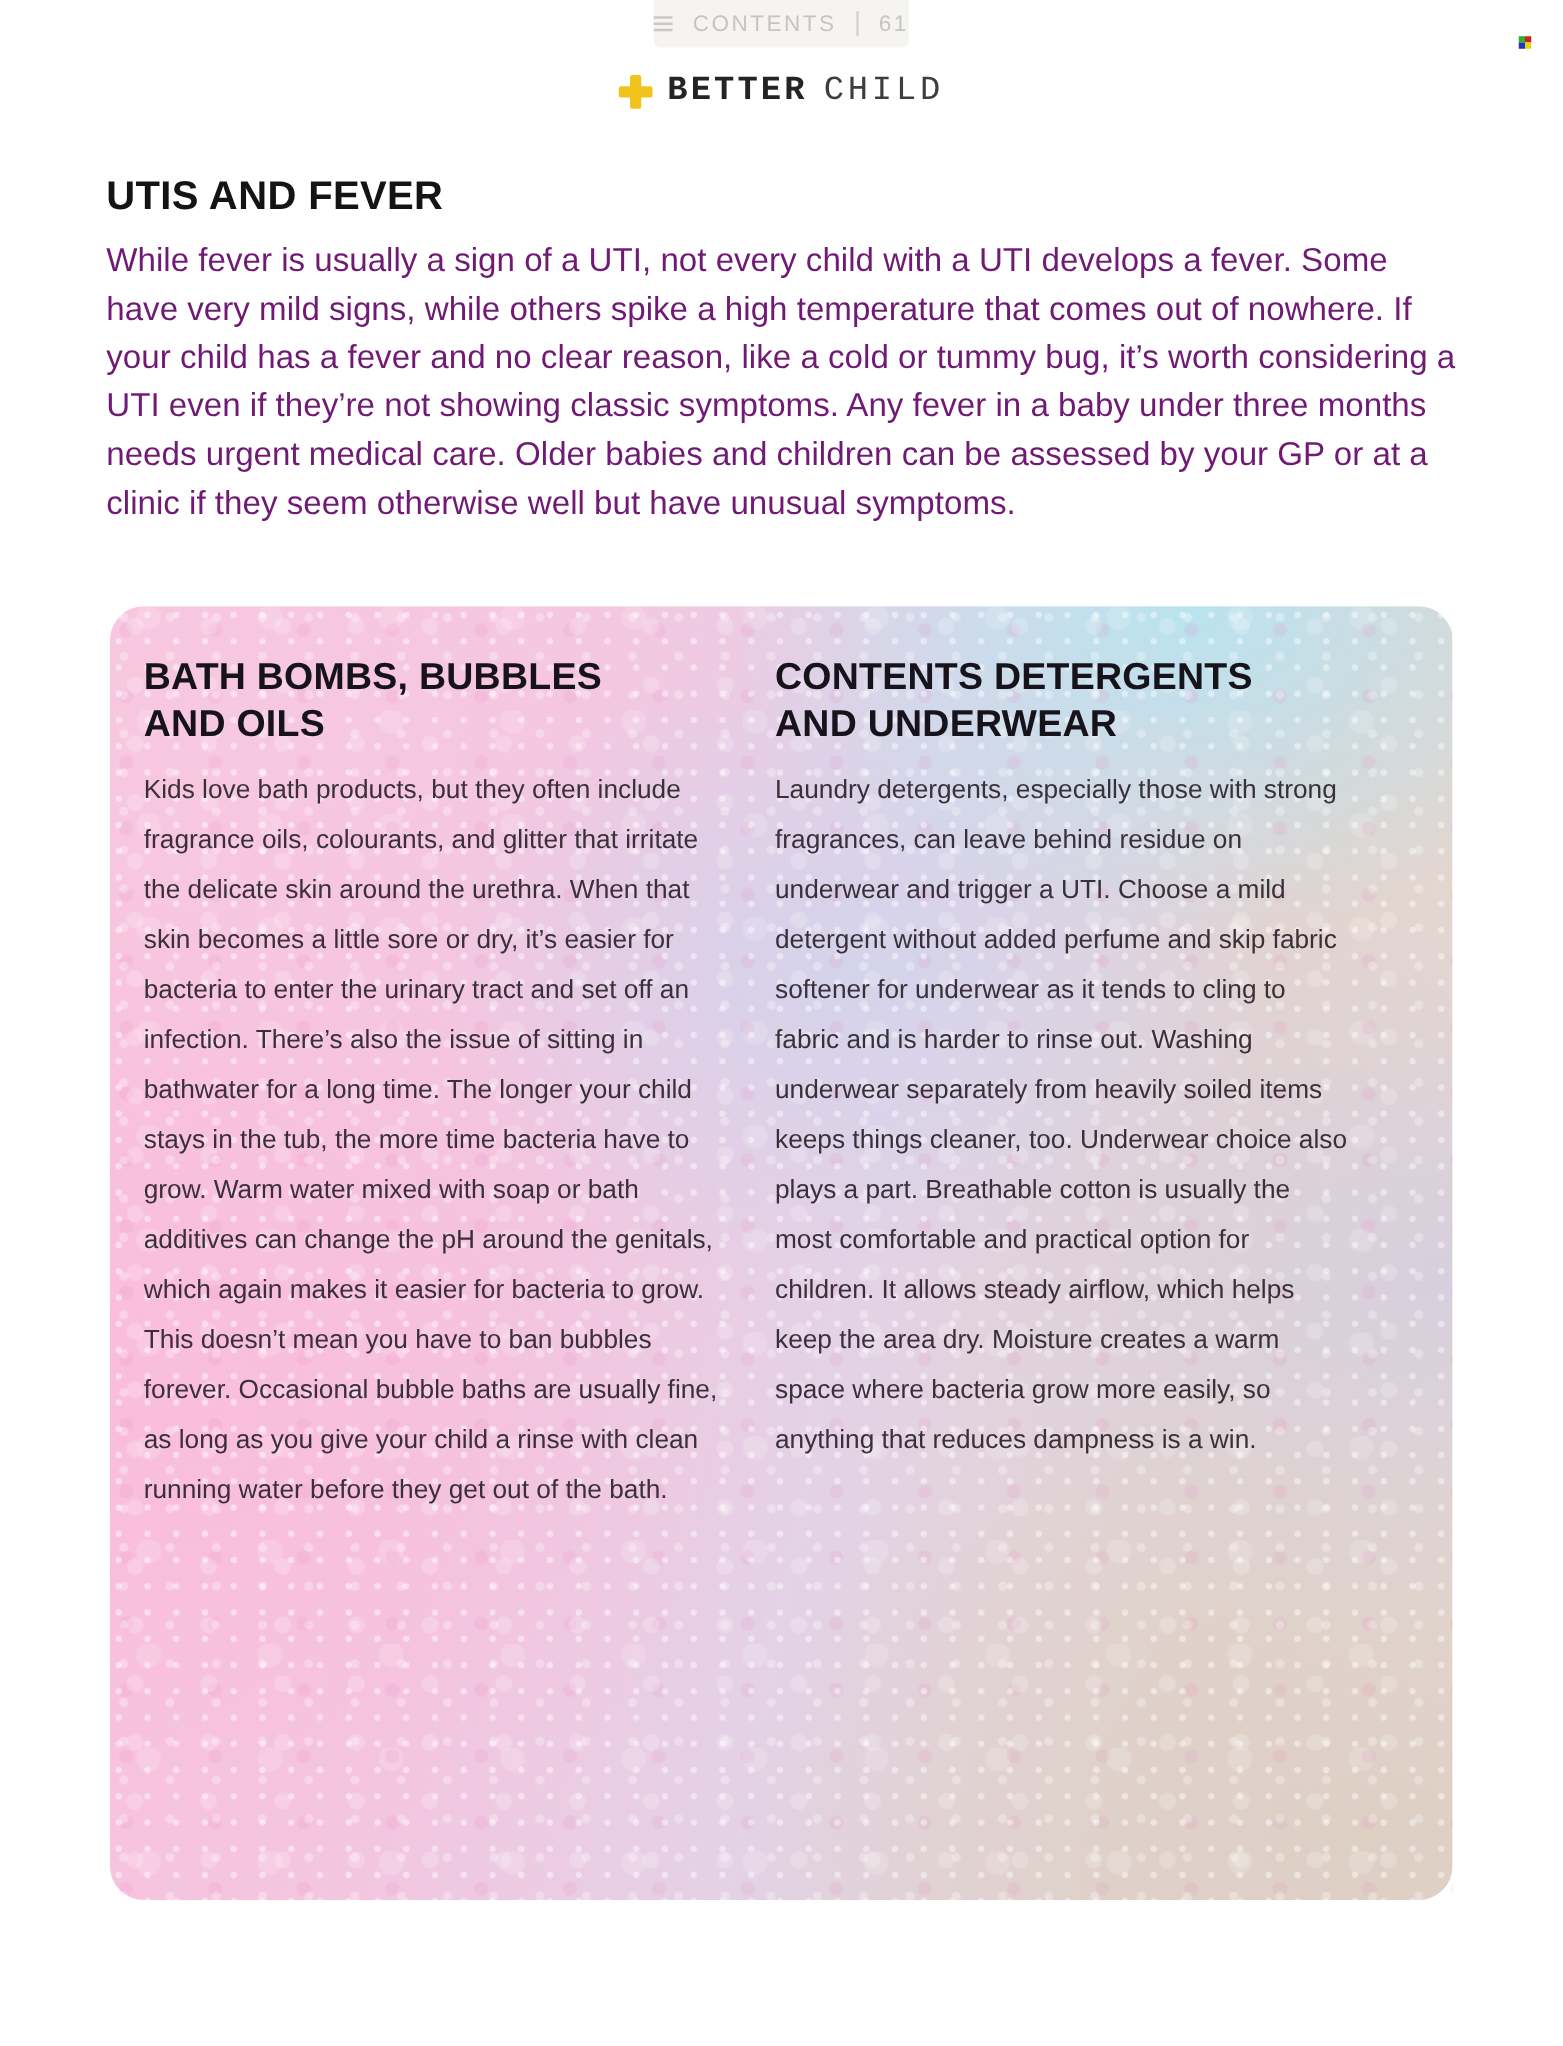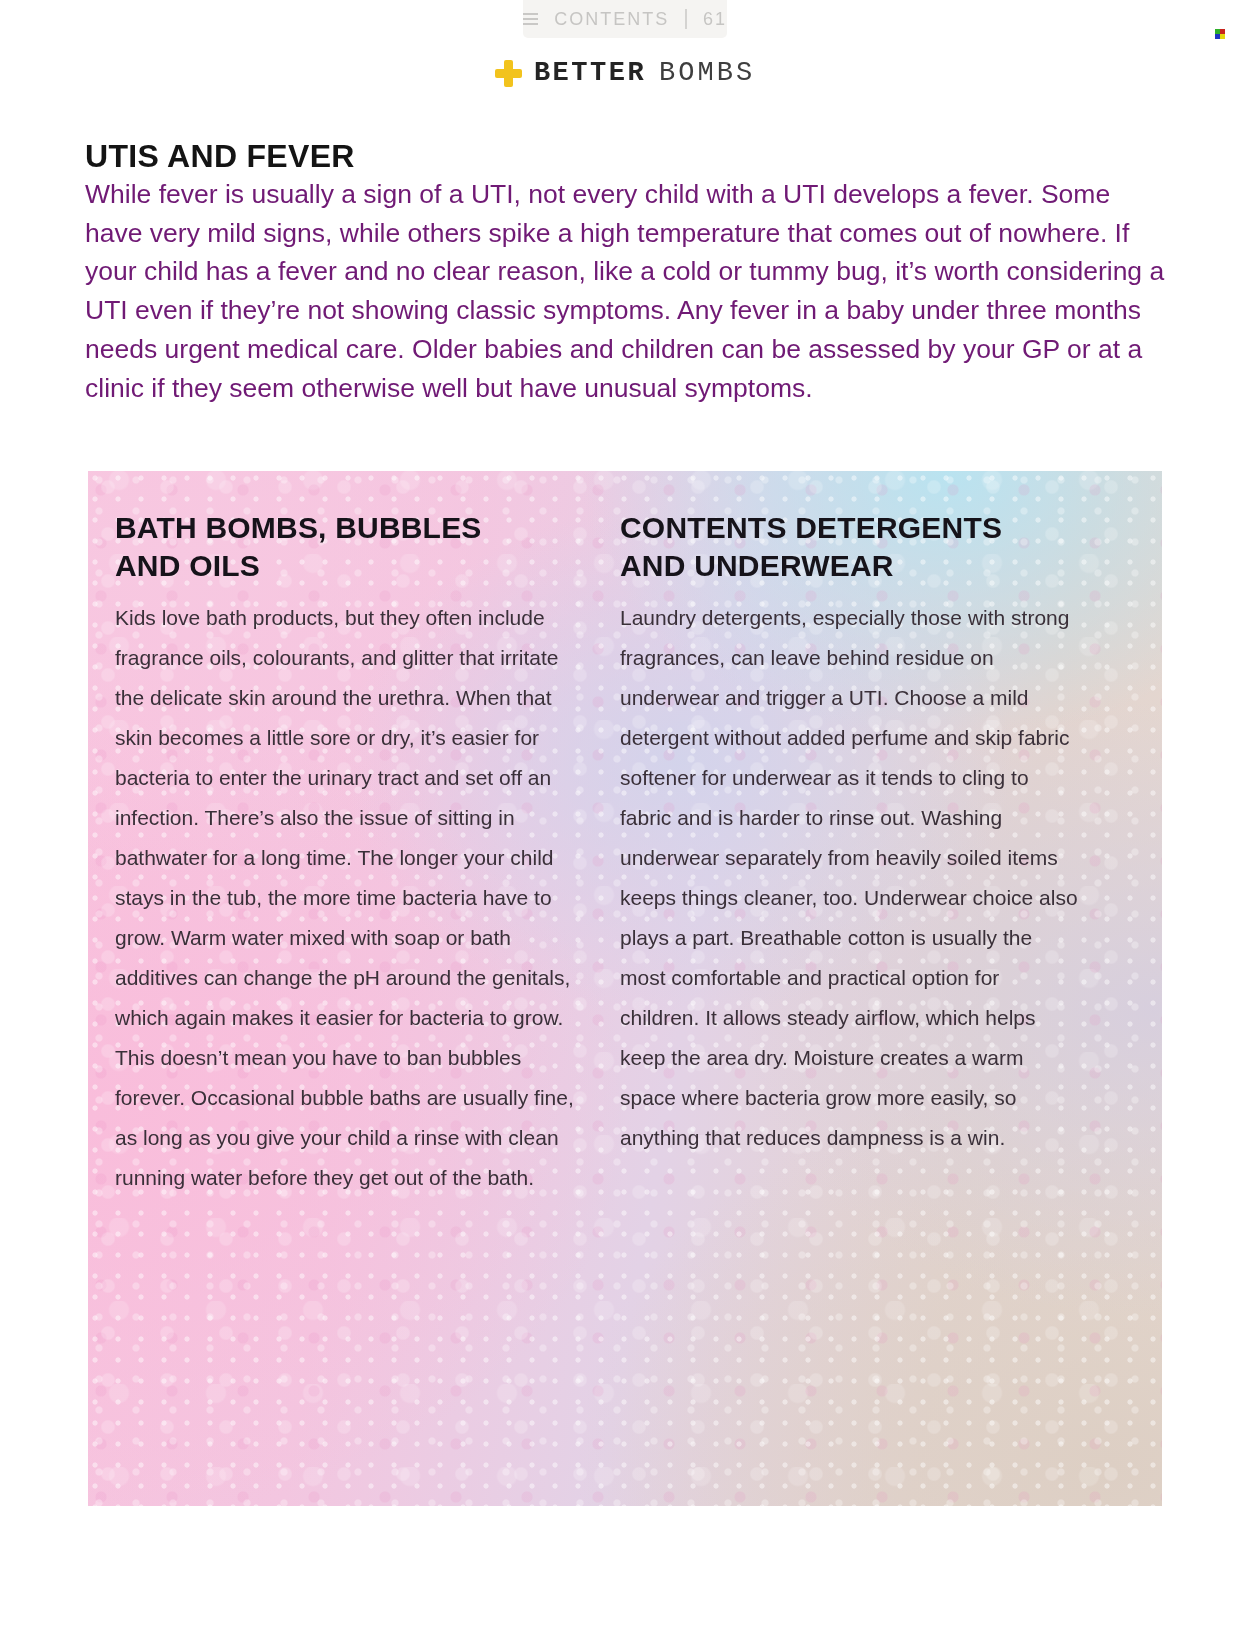--- a/index.html
+++ b/index.html
@@ -80,20 +80,21 @@
     margin-left: 1px;
   }
 
   
   main { position: absolute; top: 138px; left: 85px; width: 1080px; }
   h1.article-title {
     font-size: 32px;
     font-weight: 700;
     color: #141414;
     letter-spacing: 0.3px;
+    margin-bottom: 14px;
   }
   p.intro {
     font-size: 26.5px;
     line-height: 38.7px;
     color: #701a75;
     width: 1088px;
   }
 
   
   .infobox {
@@ -105,20 +106,21 @@
     display: flex;
     gap: 45px;
     background:
       radial-gradient(ellipse 55% 42% at 80% 0%, #b9e3f0 0%, rgba(185,227,240,0) 62%),
       radial-gradient(ellipse 48% 38% at 55% 28%, rgba(208,212,236,0.85) 0%, rgba(208,212,236,0) 65%),
       radial-gradient(ellipse 62% 48% at 99% 52%, rgba(214,206,223,0.9) 0%, rgba(214,206,223,0) 62%),
       radial-gradient(ellipse 75% 58% at 95% 96%, #ddcfc4 0%, rgba(221,207,196,0) 66%),
       radial-gradient(ellipse 60% 45% at 8% 8%, #f7c8e1 0%, rgba(247,200,225,0) 70%),
       radial-gradient(ellipse 70% 55% at 0% 62%, #f9bddb 0%, rgba(249,189,219,0) 72%),
       linear-gradient(100deg, #f9c3de 0%, #f3c6e0 30%, #e3d2e6 55%, #e2d4cf 80%, #e6d9d0 100%);
+    border-radius: 27px;
   }
   .infobox::before {
     content: "";
     position: absolute;
     inset: 0;
     pointer-events: none;
     background-image:
       radial-gradient(circle at 7px 7px, rgba(255,255,255,0.45) 2.2px, rgba(255,255,255,0) 3px),
       radial-gradient(circle at 11px 9px, rgba(255,255,255,0.30) 3px, rgba(255,255,255,0) 4.2px),
       radial-gradient(circle at 20px 16px, rgba(255,255,255,0.20) 6px, rgba(255,255,255,0) 7.5px),
@@ -160,21 +162,21 @@
   <div class="corner-badge">
     <b></b>
       <b></b>
       <b></b>
       <b></b>
   </div>
 
   <div class="brand">
     <span class="plus-icon"></span>
     <span class="brand-bold">BETTER</span>
-    <span class="brand-light">BOMBS</span>
+    <span class="brand-light">CHILD</span>
   </div>
 </header>
 
 <main>
   <h1 class="article-title">UTIS AND FEVER</h1>
   <p class="intro">While fever is usually a sign of a UTI, not every child with a UTI develops a fever. Some have very mild signs, while others spike a high temperature that comes out of nowhere. If your child has a fever and no clear reason, like a cold or tummy bug, it’s worth considering a UTI even if they’re not showing classic symptoms. Any fever in a baby under three months needs urgent medical care. Older babies and children can be assessed by your GP or at a clinic if they seem otherwise well but have unusual symptoms.</p>
 
   <section class="infobox">
     <div class="col">
       <h2>BATH BOMBS, BUBBLES

